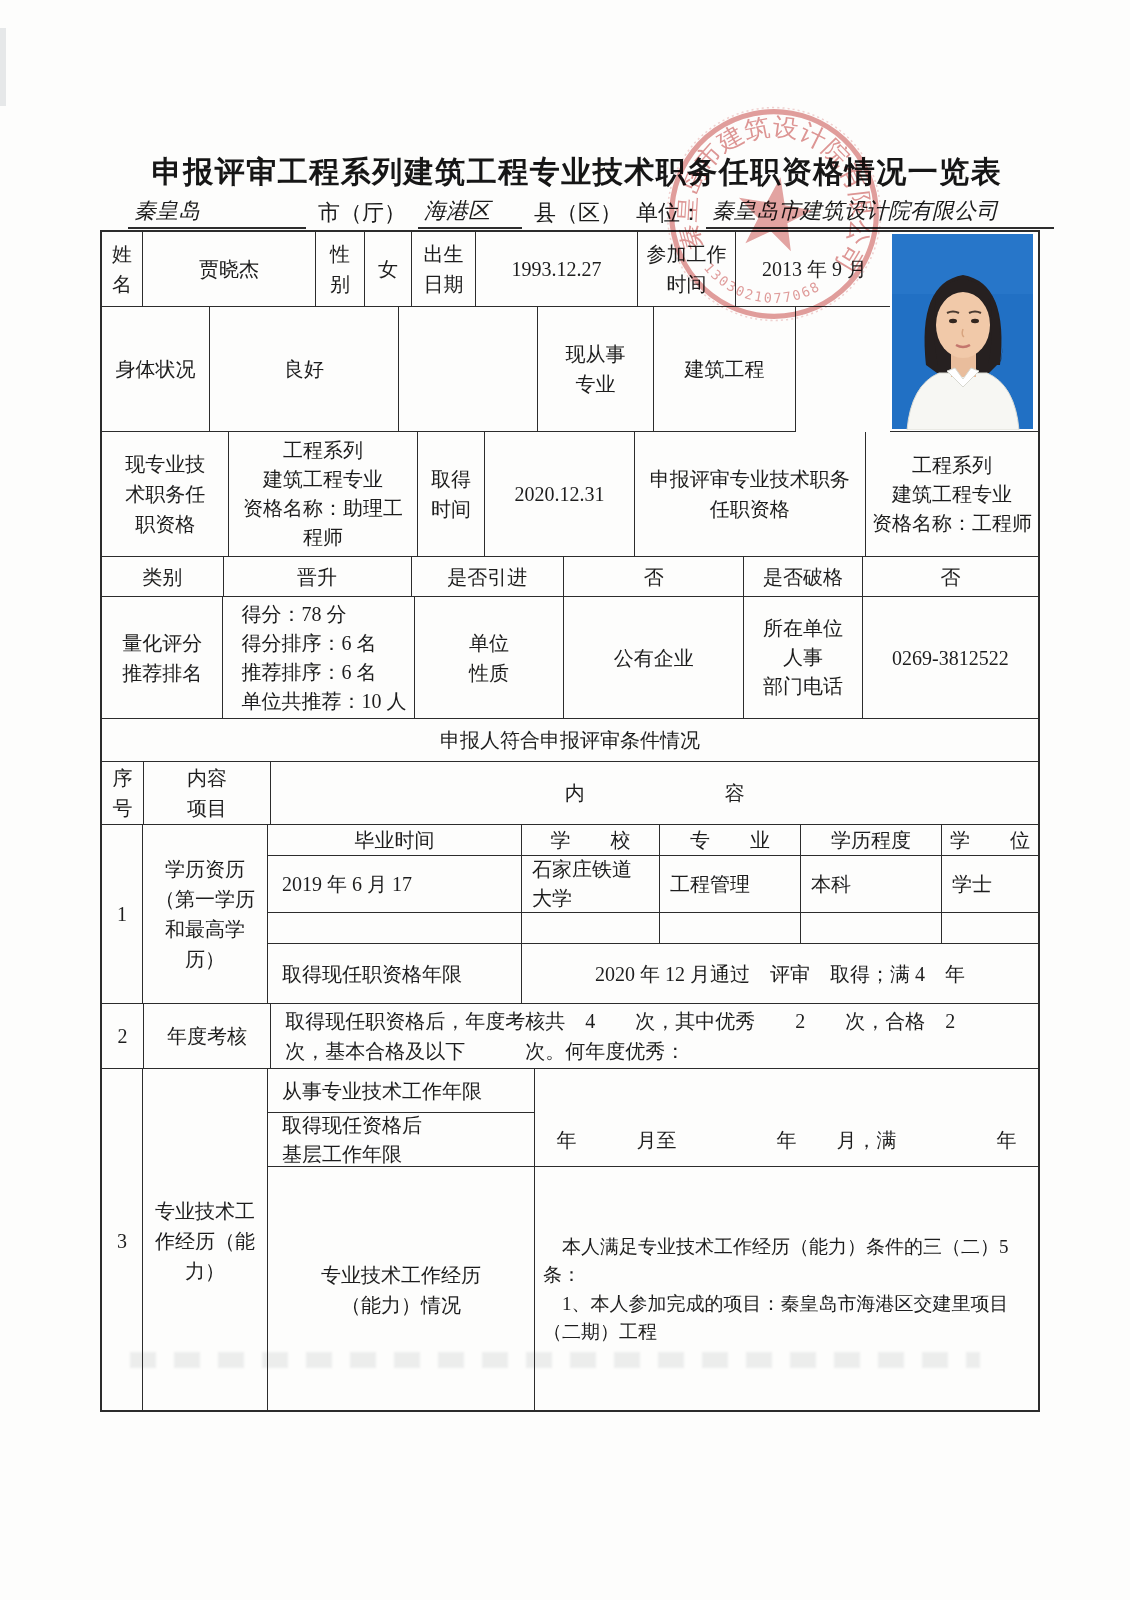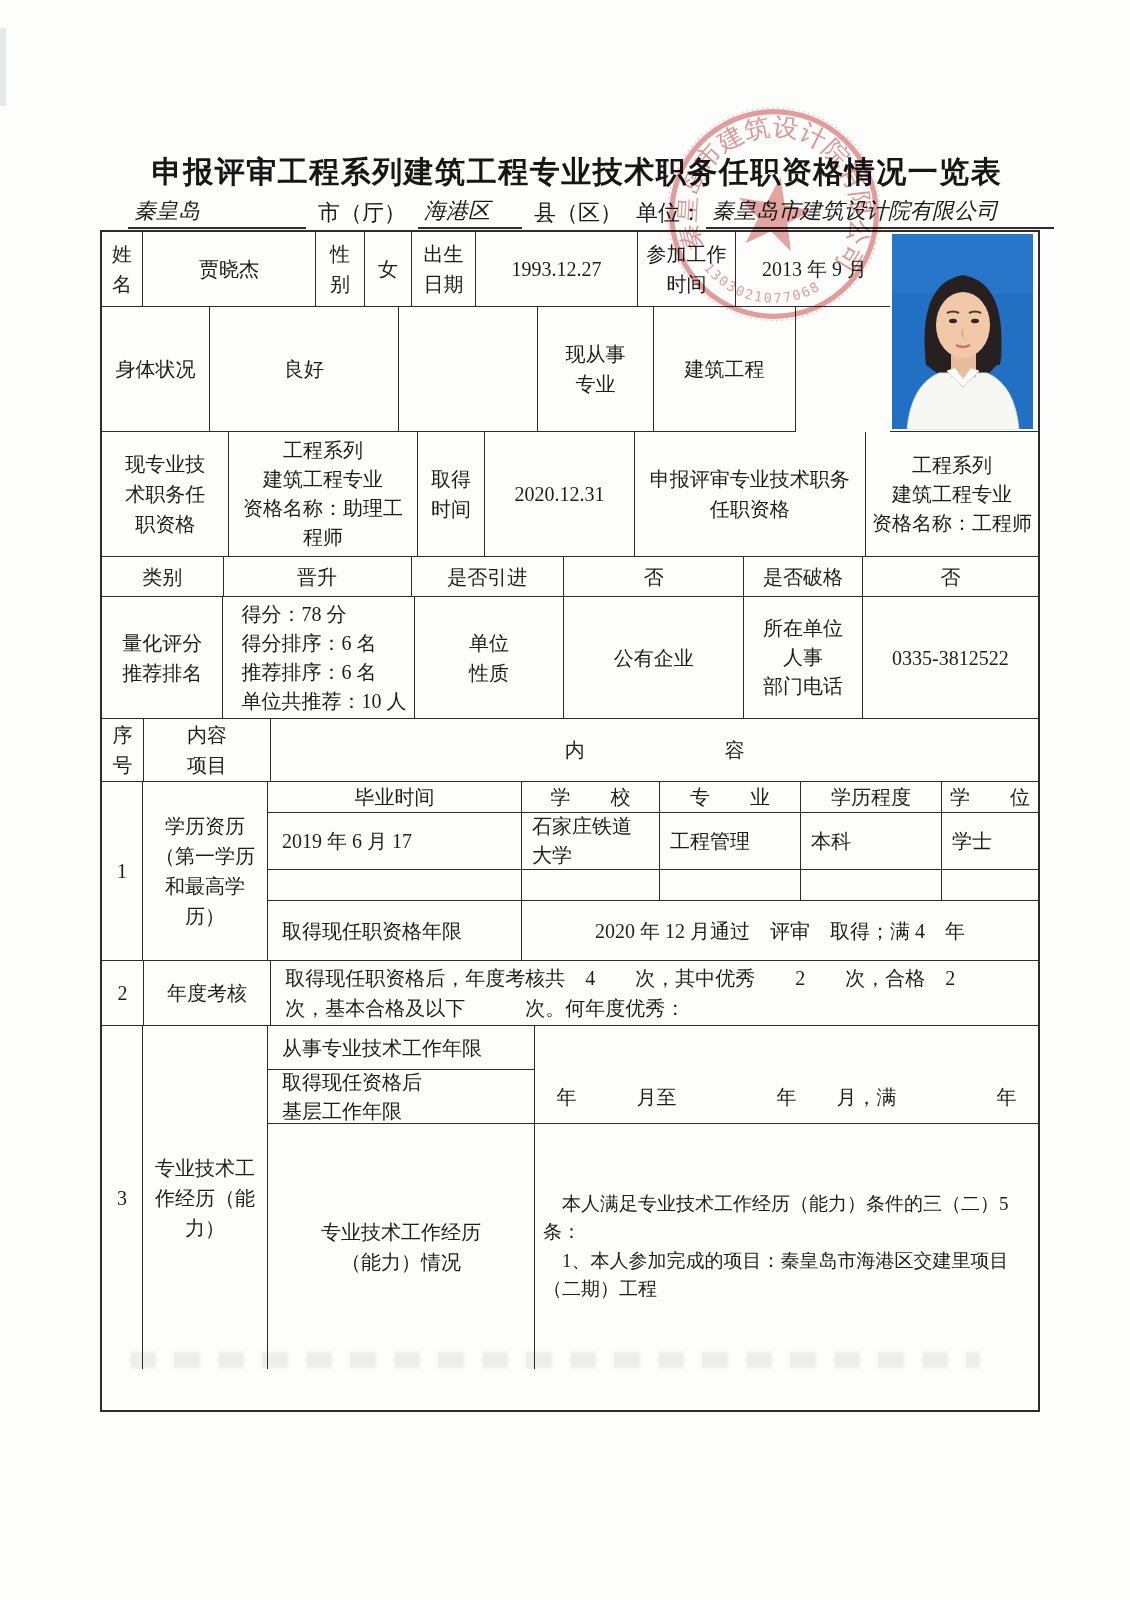--- a/index.html
+++ b/index.html
@@ -164,23 +164,26 @@
     <div class="td left small-lh" style="width:192px;padding-left:18px">得分：78 分
 得分排序：6 名
 推荐排序：6 名
 单位共推荐：10 人</div>
     <div class="td" style="width:150px">单位
 性质</div>
     <div class="td" style="width:181px">公有企业</div>
     <div class="td small-lh" style="width:119px">所在单位
 人事
 部门电话</div>
-    <div class="td noR" style="width:176px">0335-3812522</div>
-  </div>
-
+    <div class="td noR" style="width:176px">0269-3812522</div>
+  </div>
+
+  <div class="tr" style="height:43px">
+    <div class="td noR" style="width:940px">申报人符合申报评审条件情况</div>
+  </div>
 
   <div class="tr" style="height:63px">
     <div class="td" style="width:42px">序
 号</div>
     <div class="td" style="width:128px">内容
 项目</div>
     <div class="td noR" style="width:770px">内　　　　　　　容</div>
   </div>
 
   <div class="tr" style="height:179px">

